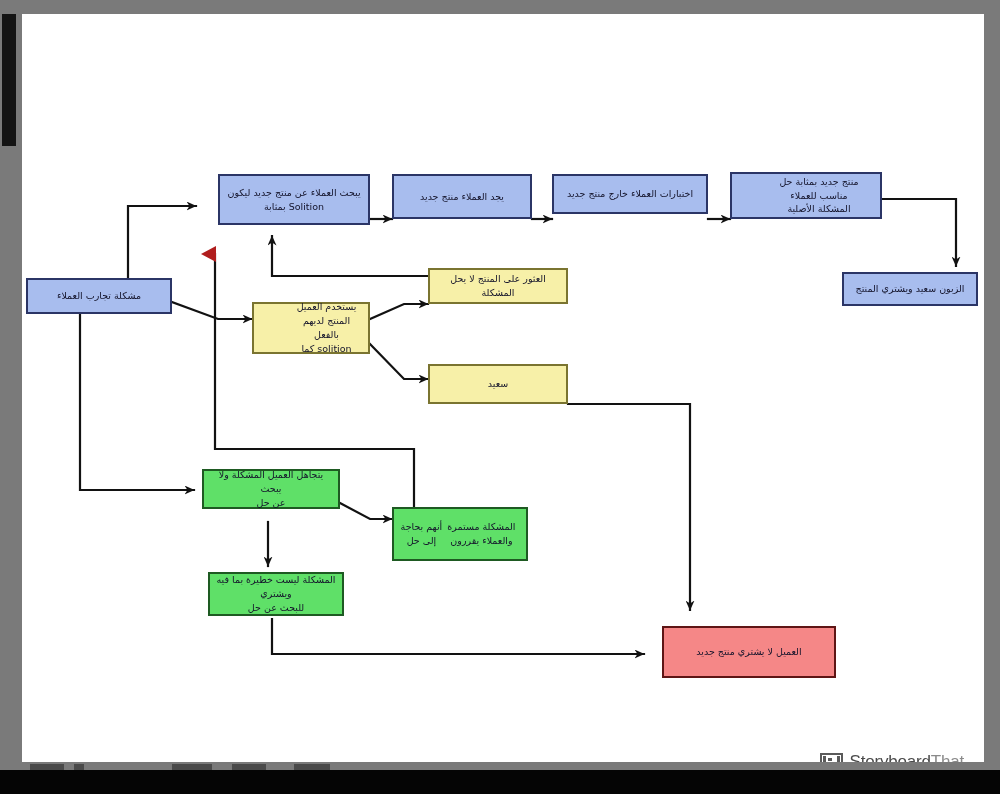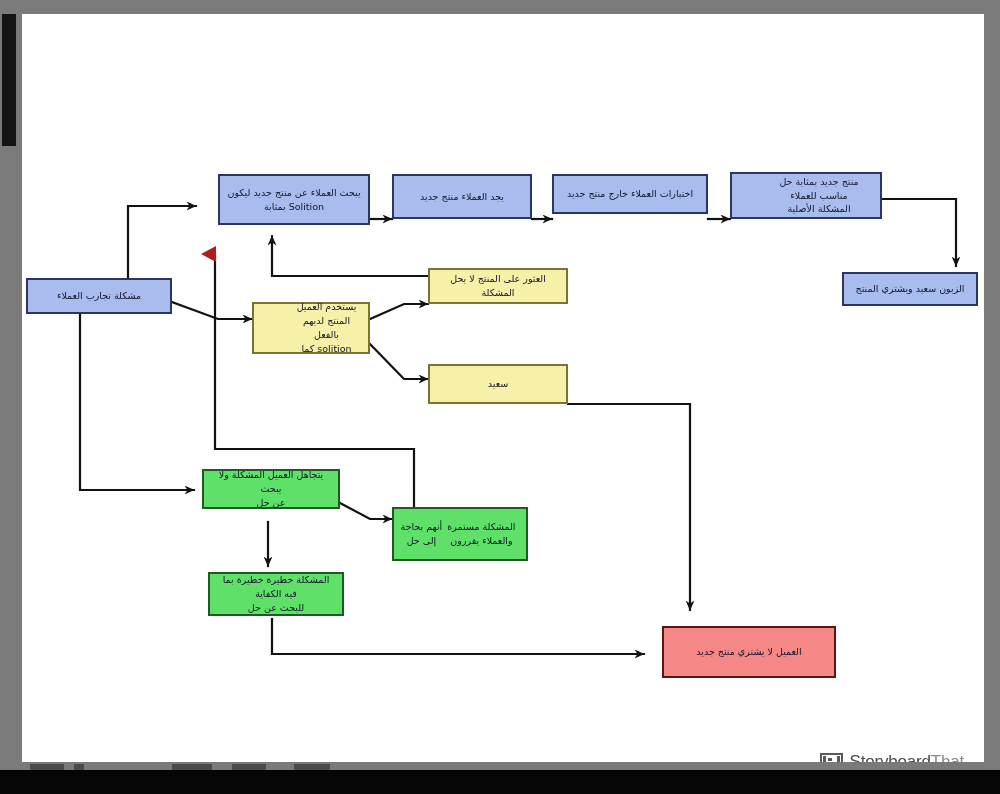--- a/index.html
+++ b/index.html
@@ -235,21 +235,21 @@
       <span>يتجاهل العميل المشكلة ولا يبحث</span>
       <span>عن حل</span>
     </div>
 
     <div class="node green" style="left:370px; top:493px; width:136px; height:54px; flex-direction:row;">
       <span>المشكلة مستمرة والعملاء يقررون</span>
       <span>أنهم بحاجة إلى حل</span>
     </div>
 
     <div class="node green" style="left:186px; top:558px; width:136px; height:44px; flex-direction:column;">
-      <span>المشكلة خطيرة خطيرة بما فيه الكفاية</span>
+      <span>المشكلة ليست خطيرة بما فيه ويشتري</span>
       <span>للبحث عن حل</span>
     </div>
 
     <div class="node red" style="left:640px; top:612px; width:174px; height:52px;">
       <span>العميل لا يشتري منتج جديد</span>
     </div>
 
     <div id="footer-url">www.storyboardthat.com</div>
 
     <div id="brand">

